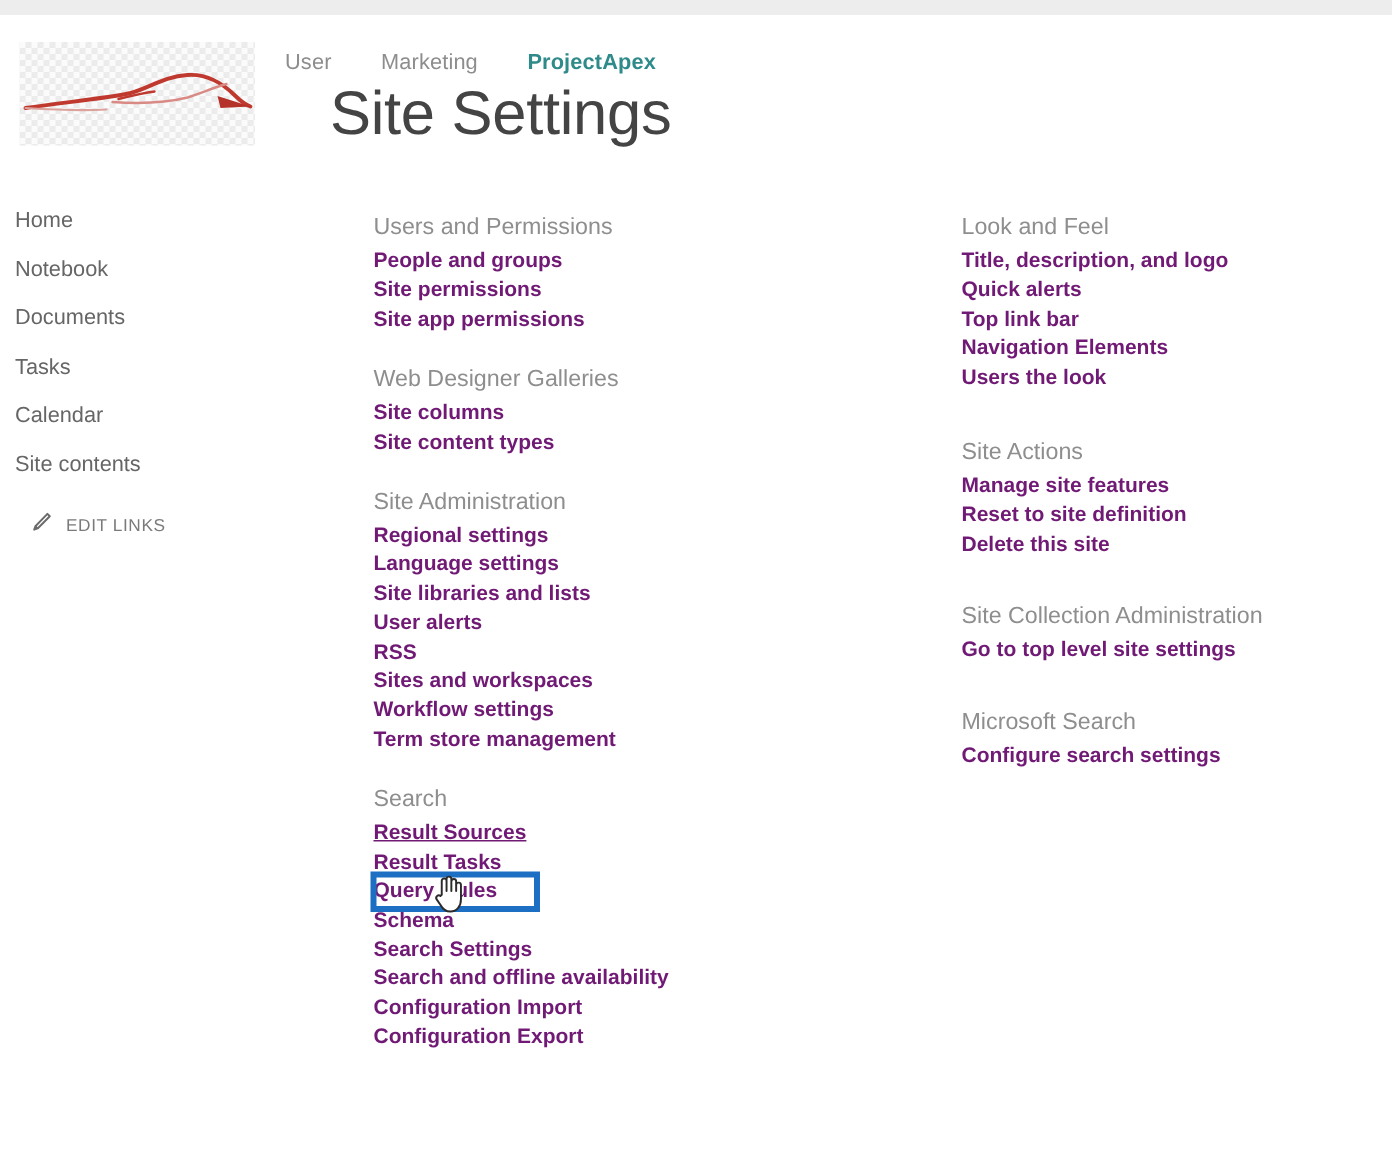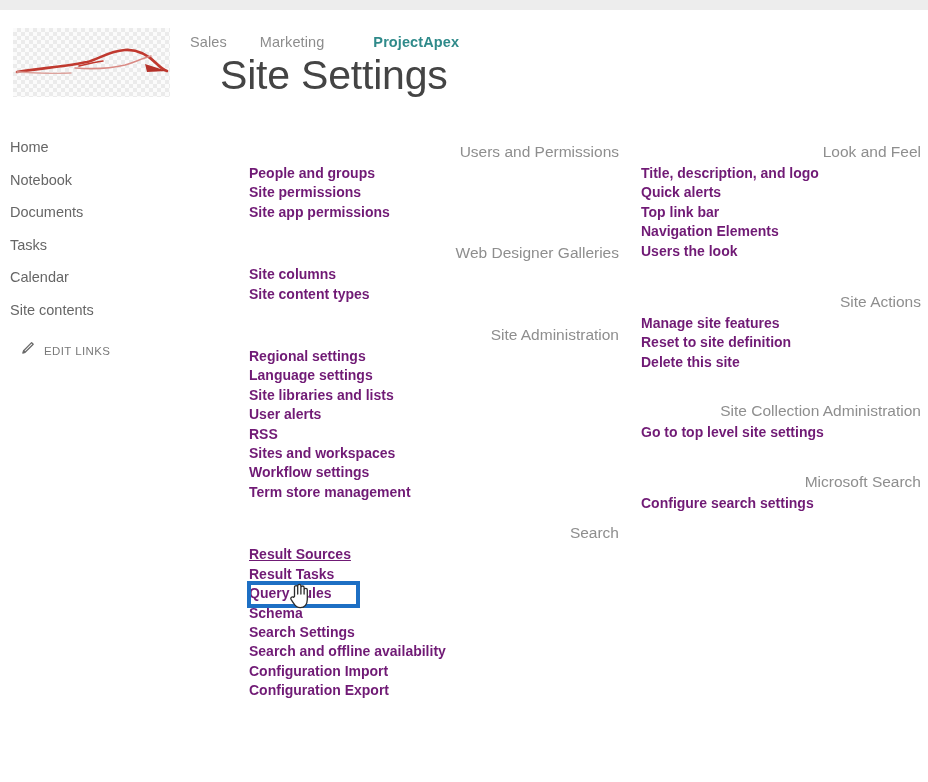--- a/index.html
+++ b/index.html
@@ -38,21 +38,20 @@
   .navtab {
     font-size: 14.5px;
     color: #8d8d8d;
     letter-spacing: .1px;
     white-space: nowrap;
     cursor: pointer;
   }
   .navtab.active {
     color: #2f8a8a;
     font-weight: bold;
-    margin-left: 16px;
   }
 
   #pagetitle {
     position: absolute; left: 188px; top: 52px;
     font-size: 41px;
     font-weight: 300;
     color: #444444;
     letter-spacing: -0.2px;
     white-space: nowrap;
     margin-left: 32px;
@@ -86,21 +85,20 @@
   .col { position: absolute; top: 143px; }
   #col-mid   { left: 249px; width: 370px; }
   #col-right { left: 641px; width: 280px; }
 
   .section { margin-bottom: 22px; }
   .sec-head {
     font-size: 15.5px;
     color: #8e8e8e;
     margin-bottom: 3px;
     white-space: nowrap;
-    text-align: right;
   }
   .sec-link {
     font-size: 14px;
     color: #701a75;
     line-height: 19.4px;
     white-space: nowrap;
     cursor: pointer;
     width: fit-content;
     font-weight: bold;
   }
@@ -129,21 +127,21 @@
   <svg width="157" height="69" viewBox="0 0 157 69">
     <path d="M4 44 C30 40, 56 38, 74 34 C86 31, 96 23, 112 22 C126 21, 136 28, 144 36 C148 40, 151 42, 154 43" fill="none" stroke="#c0392f" stroke-width="2.6" stroke-linecap="round"></path>
     <path d="M62 40 C76 41, 96 41, 112 37 C122 34, 130 30, 138 28" fill="none" stroke="#d98a84" stroke-width="1.6" stroke-linecap="round"></path>
     <path d="M66 38 C74 36, 82 34, 90 33" fill="none" stroke="#c0392f" stroke-width="1.6" stroke-linecap="round"></path>
     <path d="M132 36 L154 43 L134 44 Z" fill="#b5322a"></path>
     <path d="M4 44 C20 45, 40 46, 58 45" fill="none" stroke="#dca39d" stroke-width="1.4" stroke-linecap="round"></path>
   </svg>
 </div>
 
 <div id="navtabs">
-  <div class="navtab">Sales</div>
+  <div class="navtab">User</div>
   <div class="navtab">Marketing</div>
   <div class="navtab active">ProjectApex</div>
 </div>
 
 <div id="pagetitle">Site Settings</div>
 
 <div id="sidebar">
   <div class="side-item">Home</div>
   <div class="side-item">Notebook</div>
   <div class="side-item">Documents</div>

